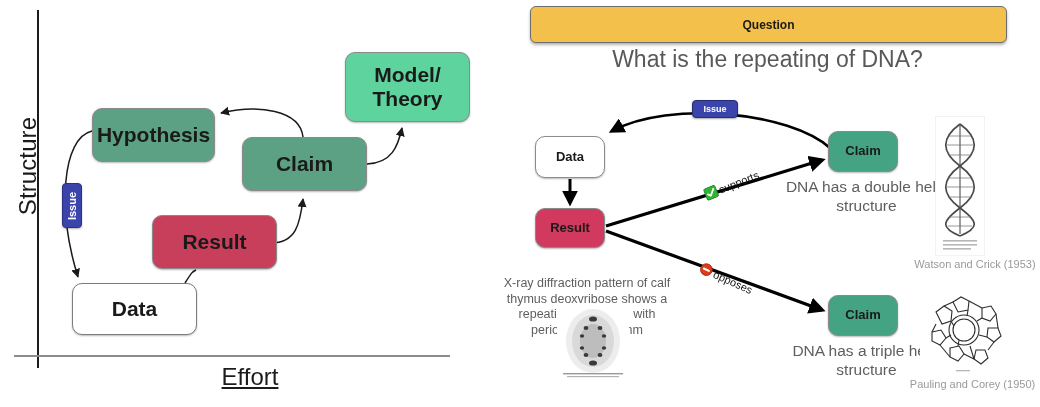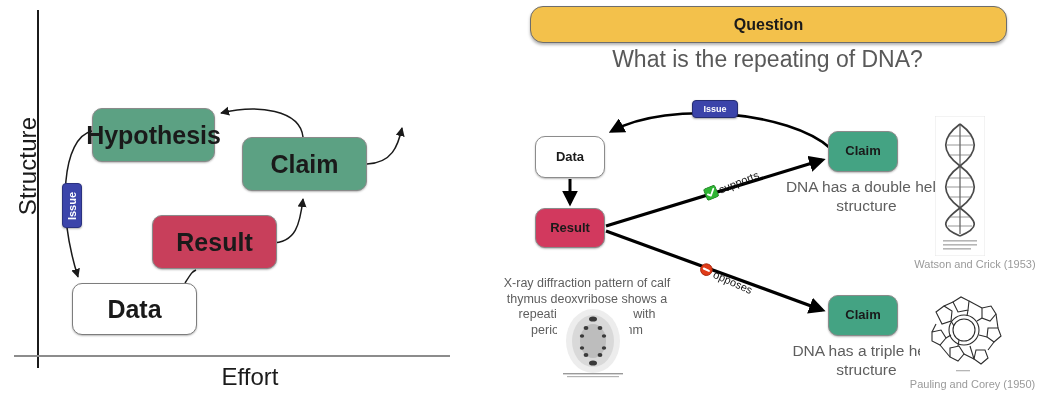--- a/index.html
+++ b/index.html
@@ -63,23 +63,24 @@
     transform: rotate(-90deg);
     letter-spacing: .1px;
   }
   #x-axis-label {
     position: absolute;
     left: 160px; top: 363px;
     width: 180px;
     text-align: center;
     font-size: 24px;
     color: #1b1b1b;
-  }
-
-  .l-node { font-weight: bold; font-size: 25px; }
+    text-decoration: underline;
+  }
+
+  .l-node { font-weight: bold; font-size: 21px; }
 
   #node-model-theory {
     left: 345px; top: 52px; width: 125px; height: 70px;
     background: #5fd39e;
     flex-direction: column;
     font-size: 21px;
   }
   #node-hypothesis {
     left: 92px; top: 108px; width: 123px; height: 54px;
     background: #5ca183;
@@ -121,26 +122,26 @@
     position: absolute;
     left: 500px; top: 0;
     width: 540px; height: 407px;
   }
   #question-banner {
     position: absolute;
     left: 30px; top: 6px;
     width: 475px; height: 35px;
     background: #f3c14b;
     border: 1px solid #6d6d6d;
-    border-radius: 13px;
+    border-radius: 6px;
     box-shadow: 0 2px 3px rgba(0,0,0,0.3);
     display: flex;
     align-items: center;
     justify-content: center;
-    font-size: 16px;
+    font-size: 12px;
     font-weight: bold;
     color: #1a1a1a;
   }
   #question-text {
     position: absolute;
     left: 30px; top: 46px;
     width: 475px;
     text-align: center;
     font-size: 23px;
     color: #595959;
@@ -254,20 +255,24 @@
 
       <path d="M367,164 C392,163 398,146 402,128" fill="none" stroke="#1a1a1a" stroke-width="1.5" marker-end="url(#arrowL)"></path>
     </svg>
 
     <div id="y-axis-line"></div>
     <div id="x-axis-line"></div>
 
     <div id="y-axis-label">Structure</div>
     <div id="x-axis-label">Effort</div>
 
+    <div class="node l-node" id="node-model-theory">
+      <span>Model/</span>
+      <span>Theory</span>
+    </div>
 
     <div class="node l-node" id="node-hypothesis">
       <span>Hypothesis</span>
     </div>
 
     <div class="node l-node" id="node-claim-left">
       <span>Claim</span>
     </div>
 
     <div class="node l-node" id="node-result-left">

